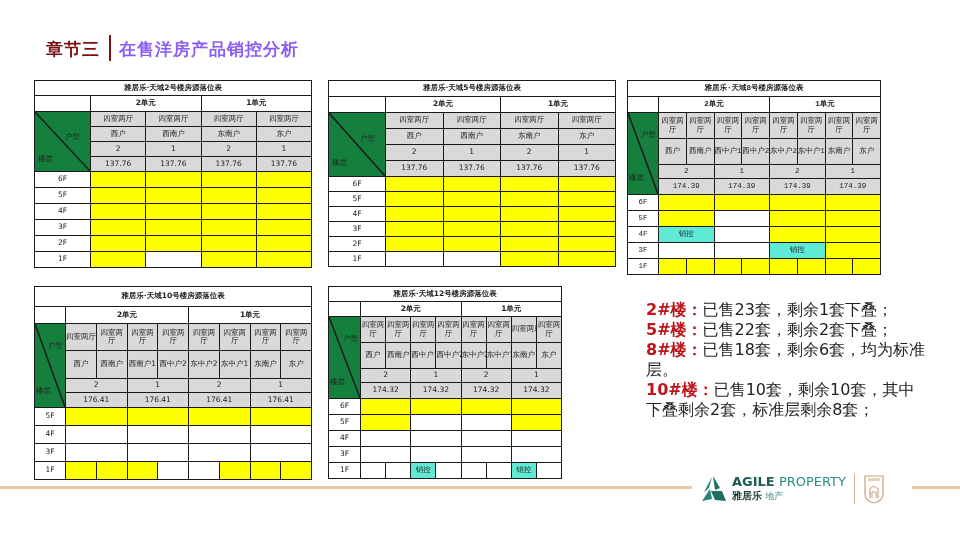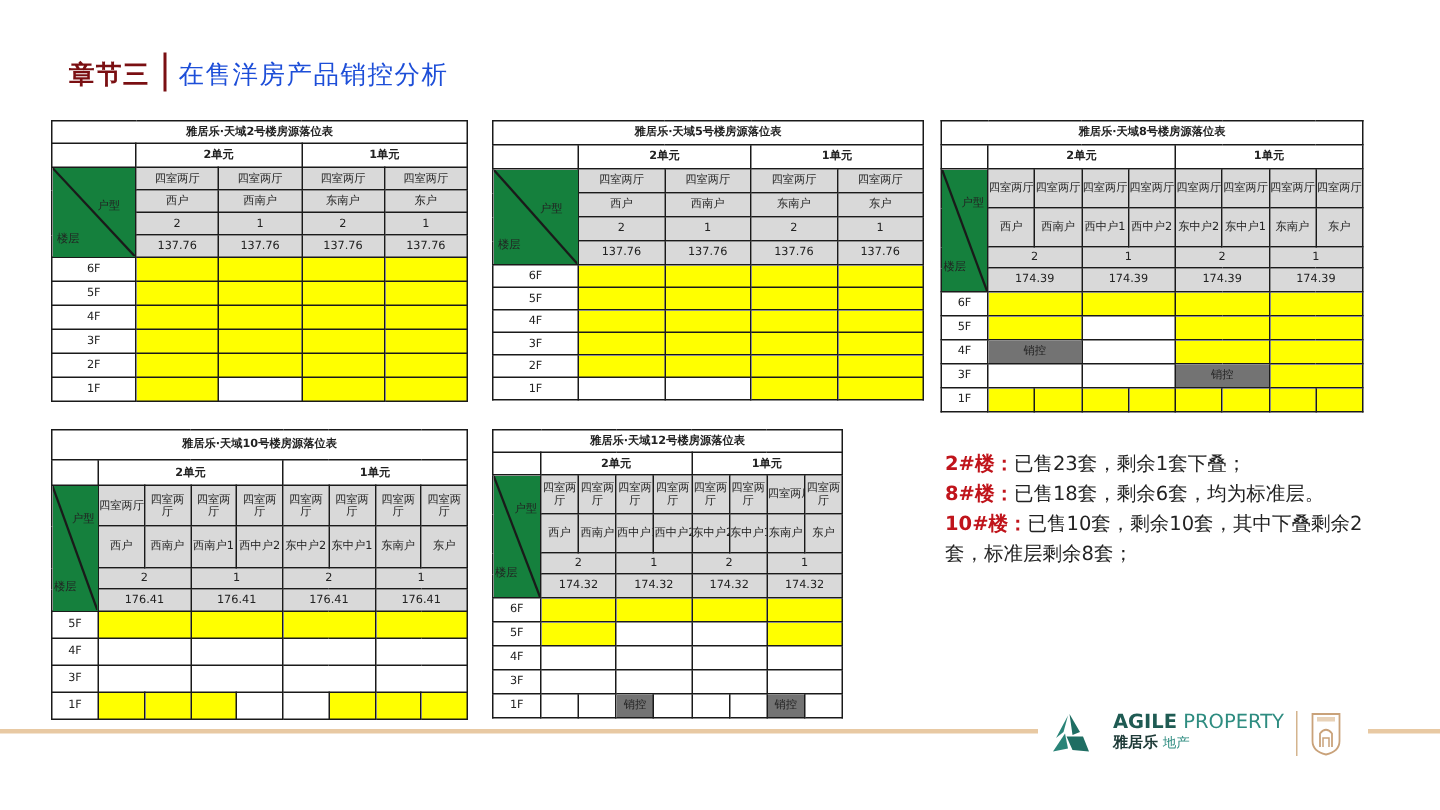--- a/index.html
+++ b/index.html
@@ -2,46 +2,46 @@
 <html><head>
 <meta charset="utf-8">
 <style>
   * { box-sizing: border-box; margin: 0; padding: 0; }
   html, body { width: 960px; height: 540px; background: #ffffff; overflow: hidden; }
   body { position: relative; font-family: "DejaVu Sans", "Liberation Sans", sans-serif; color: #222; }
 
   .header { position: absolute; left: 46px; top: 33px; height: 28px; display: flex; align-items: flex-end; }
   .header .chap { font-size: 17px; font-weight: bold; color: #7a0f12; letter-spacing: 1px; }
   .header .sep { width: 2px; height: 26px; background: #7a0f12; margin: 0 8px 0 9px; }
-  .header .title { font-size: 17px; font-weight: normal; color: #1d4ed8; letter-spacing: 1px; }
+  .header .title { font-size: 17px; font-weight: bold; color: #8b5cf6; letter-spacing: 1px; }
 
   table.st { position: absolute; border-collapse: collapse; table-layout: fixed; background: #fff; }
   table.st td { border: 1px solid #1a1a1a; font-size: 7.5px; text-align: center; vertical-align: middle; padding: 0; line-height: 1.1; overflow: hidden; white-space: nowrap; }
   table.st td.wrap { white-space: normal; }
   table.st td.ttl { font-weight: bold; font-size: 7.5px; background: #fff; }
   table.st td.unit { font-weight: bold; font-size: 7.5px; background: #fff; }
   table.st td.g { background: #d9d9d9; }
   table.st td.diag { position: relative; background: #15803d; }
   table.st td.diag svg { position: absolute; left: 0; top: 0; width: 100%; height: 100%; }
   table.st td.diag .hx { position: absolute; right: 10px; top: 35%; font-size: 7.5px; }
   table.st td.diag .fl { position: absolute; left: 3px; bottom: 14%; font-size: 7.5px; }
   table.st td.fl-label { background: #fff; }
   table.st td.y { background: #ffff00; }
   table.st td.w { background: #ffffff; }
-  table.st td.k { background: #737373; }
+  table.st td.k { background: #5eead4; }
 
   .analysis { position: absolute; left: 630px; top: 300px; width: 300px; }
   .analysis .ah { font-size: 15px; font-weight: bold; color: #111; margin-bottom: 3px; }
-  .analysis .line { font-size: 13px; line-height: 20px; color: #222; }
+  .analysis .line { font-size: 16px; line-height: 20px; color: #222; margin-left: 16px; }
   .analysis .bl { color: #c0141b; font-weight: bold; }
 
   .footline { position: absolute; left: 0; top: 486px; width: 960px; height: 3px; background: #e8c9a3; }
   .logo { position: absolute; left: 692px; top: 470px; width: 220px; height: 38px; background: #fff; display: flex; align-items: center; padding-left: 6px; }
   .logo .mark { width: 30px; height: 30px; }
-  .logo .txt { margin-left: 14px; }
+  .logo .txt { margin-left: 4px; }
   .logo .en { font-size: 13px; color: #1f5b53; line-height: 14px; }
   .logo .en b { color: #1f5b53; }
   .logo .en span { color: #2e8c80; font-weight: normal; }
   .logo .cn { font-size: 10px; color: #1f3b38; line-height: 13px; }
   .logo .cn span { color: #2e8c80; font-size: 9px; }
   .logo .vsep { width: 1px; height: 30px; background: #d4b48e; margin: 0 8px; }
   .logo .badge { width: 22px; height: 30px; }
 </style>
 </head>
 <body>
@@ -235,21 +235,21 @@
       <tr style="height: 15px;">
         <td class="fl-label">1F</td>
         <td class="w"></td>
         <td class="w"></td>
         <td class="y"></td>
         <td class="y"></td>
       </tr>
     </tbody>
 </table>
 
-<table class="st" style="left:627px; top:80px; width:282px;">
+<table class="st" style="left:627px; top:80px; width:254px;font-family:Liberation Mono, monospace;">
   <colgroup>
       <col style="width:31px">
       <col>
       <col>
       <col>
       <col>
       <col>
       <col>
       <col>
       <col>
@@ -542,20 +542,21 @@
         <td class="w"></td>
         <td class="w"></td>
         <td class="k">销控</td>
         <td class="w"></td>
       </tr>
     </tbody>
 </table>
 
 <div class="analysis">
   <div class="line"><span class="bl">2#楼：</span><span>已售23套，剩余1套下叠；</span></div>
+  <div class="line"><span class="bl">5#楼：</span><span>已售22套，剩余2套下叠；</span></div>
   <div class="line"><span class="bl">8#楼：</span><span>已售18套，剩余6套，均为标准层。</span></div>
   <div class="line"><span class="bl">10#楼：</span><span>已售10套，剩余10套，其中下叠剩余2套，标准层剩余8套；</span></div>
 </div>
 
 <div class="footline"></div>
 <div class="logo">
   <svg class="mark" viewBox="0 0 30 30">
     <path d="M15 2 L22 14 L17 16 Z" fill="#1f6e63"></path>
     <path d="M13 17 L24 17 L28 27 L17 26 Z" fill="#1f6e63"></path>
     <path d="M12 15 L4 27 L14 25 Z" fill="#2a8478"></path>

